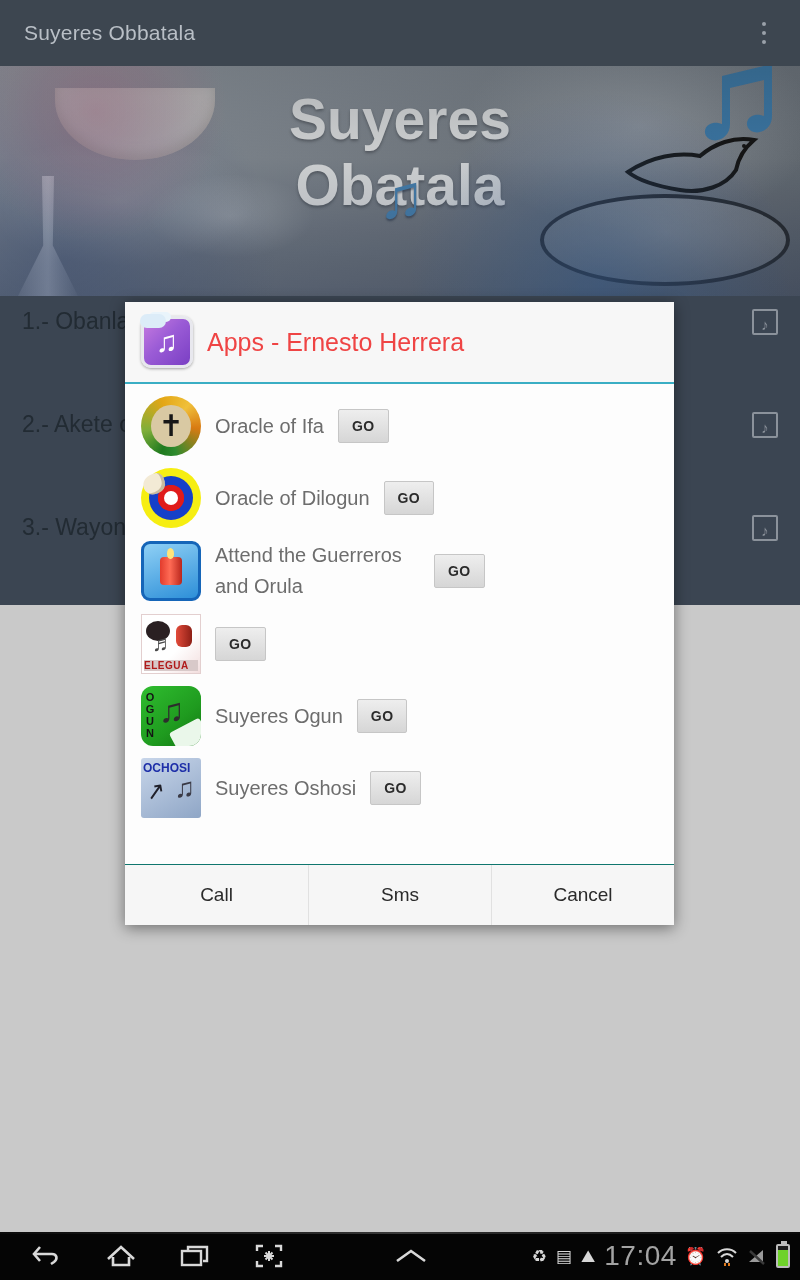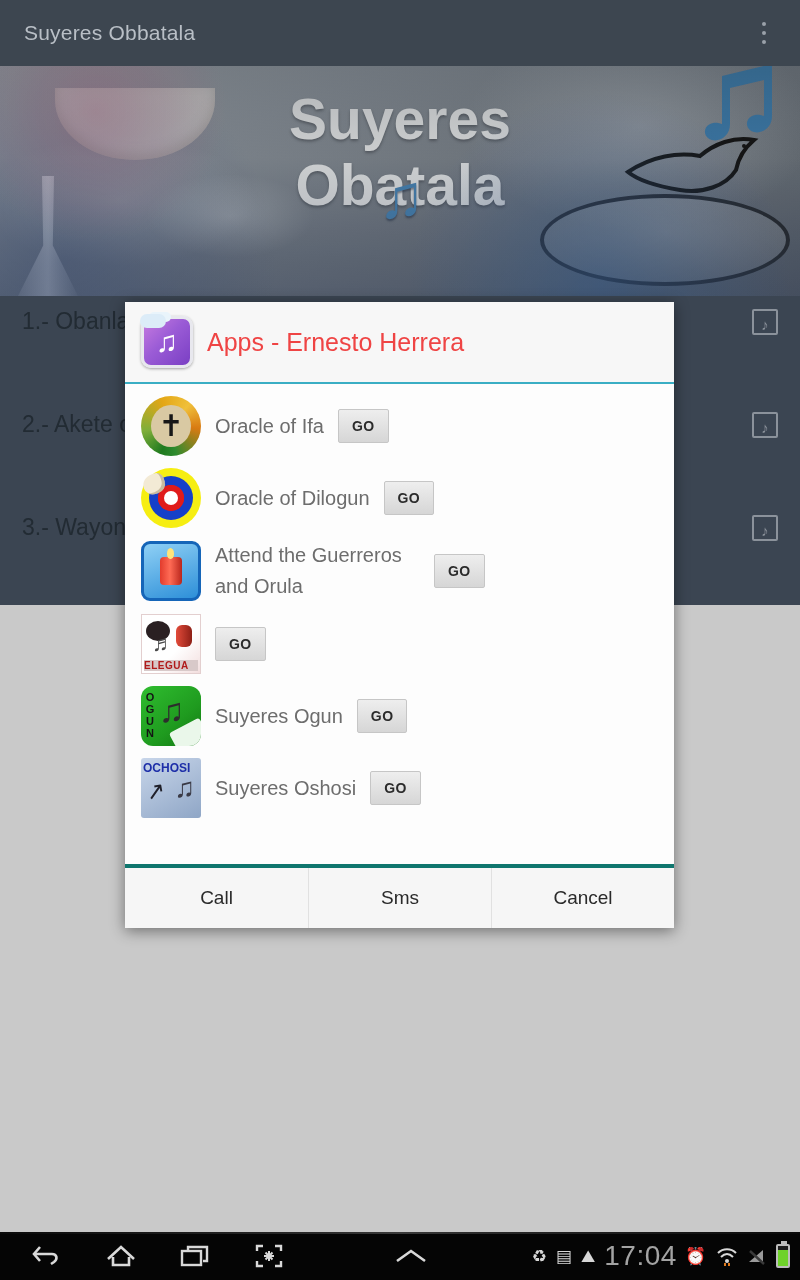--- a/index.html
+++ b/index.html
@@ -268,21 +268,21 @@
   .ic-ochosi u{
     position:absolute; left:5px; top:20px; color:#20202a; font-size:23px; text-decoration:none;
     transform: rotate(-10deg);
   }
   .ic-ochosi span{
     position:absolute; right:6px; top:16px; color:#3a3a46; font-size:28px; line-height:28px;
   }
 
   
   #dialog-buttons {
-    display: flex; border-top: 4px solid #0f766e; background: #f6f6f6;
+    display: flex; border-top: 1px solid #0f766e; background: #f6f6f6;
   }
   .dlg-btn {
     flex: 1 1 33.33%; text-align: center;
     padding: 19px 0; font-size: 19px; color: #2a2a2a; cursor: pointer;
     background: #f6f6f6;
   }
   .dlg-btn + .dlg-btn { border-left: 1px solid #e1e1e1; }
 
   
   #navbar {

